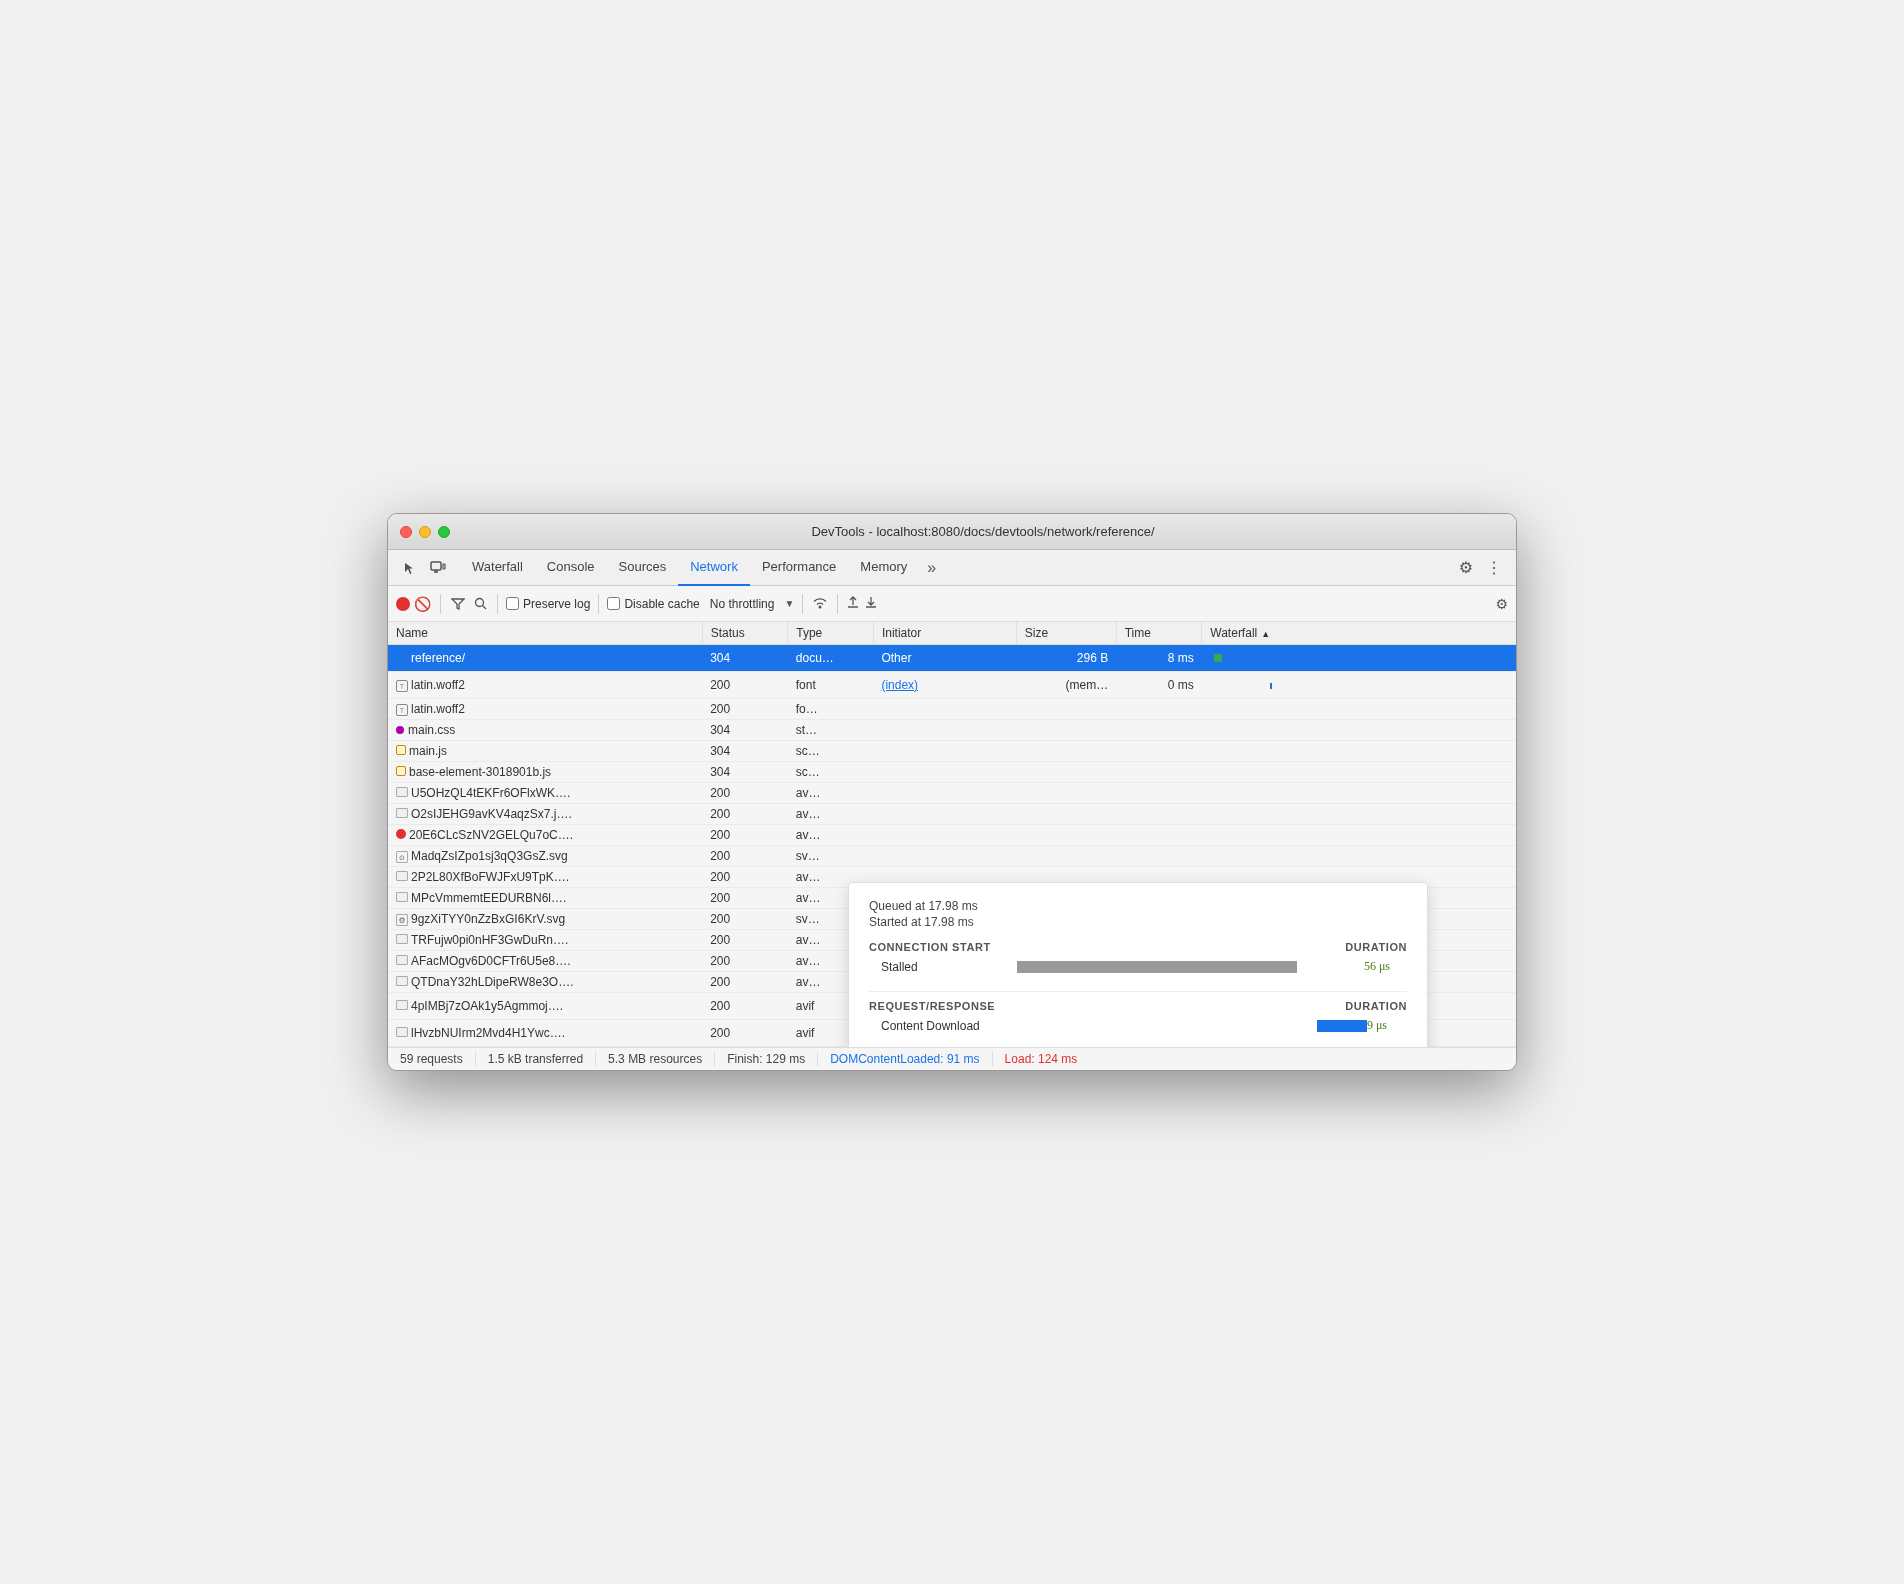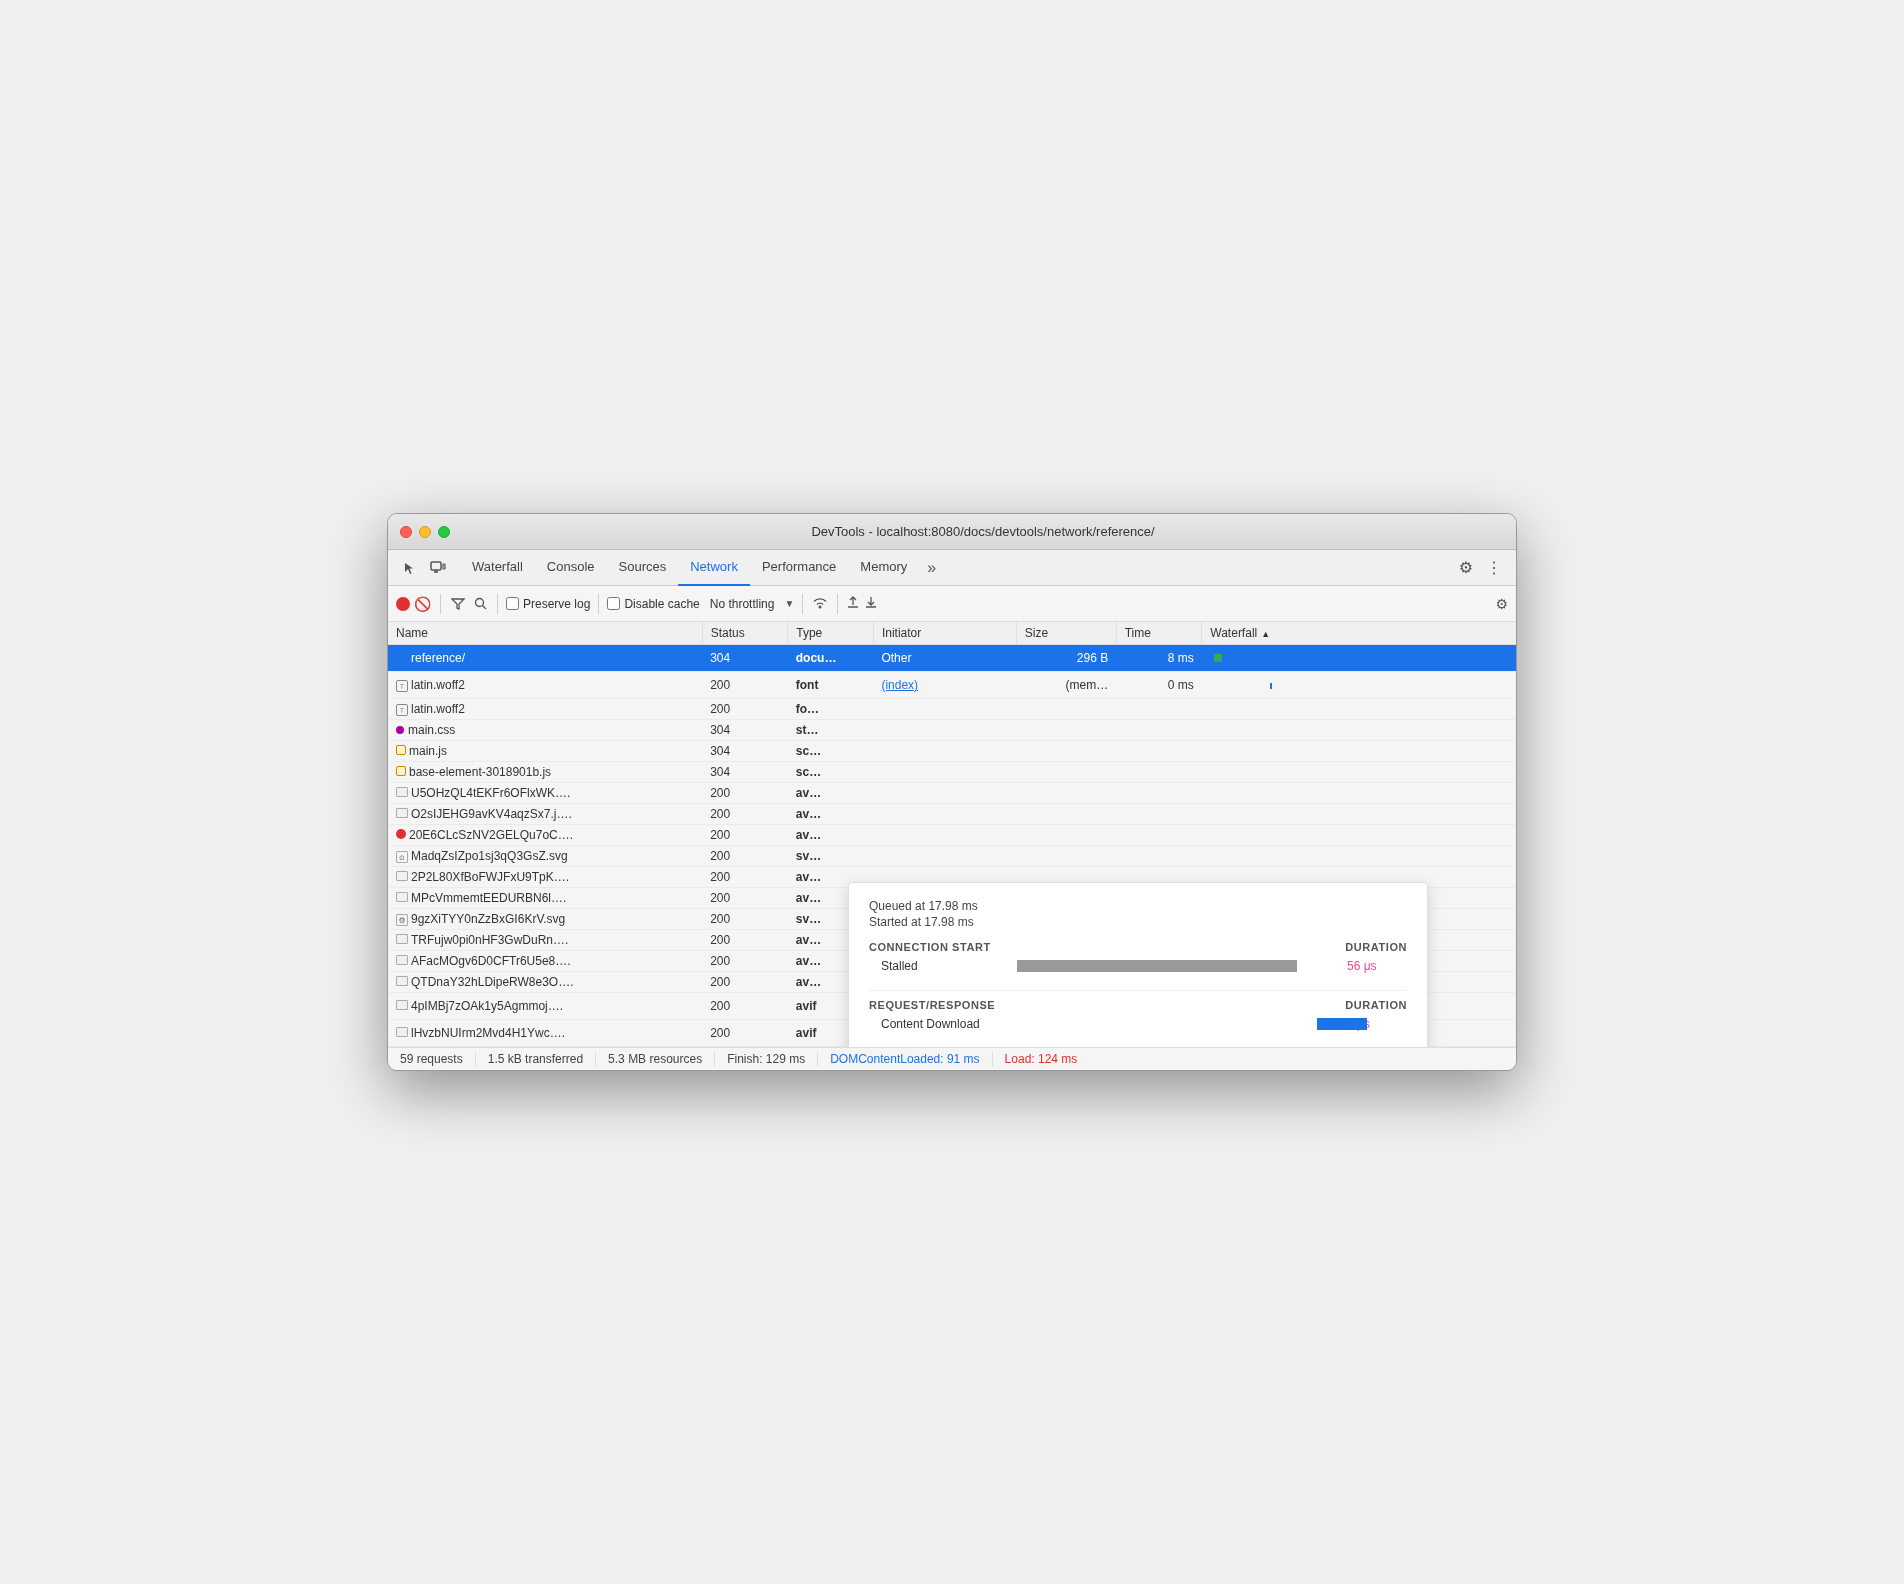--- a/index.html
+++ b/index.html
@@ -199,21 +199,21 @@
     .network-table tbody td {
       padding: 3px 8px;
       color: #333;
       white-space: nowrap;
       overflow: hidden;
       text-overflow: ellipsis;
       max-width: 200px;
     }
     .col-name { width: 220px; }
     .col-status { width: 60px; }
-    .col-type { width: 60px; font-weight: bold; }
+    .col-type { width: 60px; }
     .col-initiator { width: 100px; }
     .col-size { width: 70px; text-align: right; }
     .col-time { width: 60px; text-align: right; }
     .col-waterfall { width: 220px; }
     .status-304 { color: #888; }
     .selected .status-304, .selected .status-200 { color: white; }
     .initiator-link { color: #1a73e8; text-decoration: underline; cursor: pointer; }
     
     .waterfall-cell { position: relative; }
     
@@ -268,22 +268,23 @@
       background: #999;
       width: 280px;
     }
     .timing-bar-download {
       background: #1a73e8;
       width: 50px;
       left: 300px;
     }
     .timing-row-value {
       width: 60px;
-      text-align: left;
-      color: #ec4899;
+      text-align: center;
+      color: #4d7c0f;
+      font-family: Liberation Serif, serif;
     }
     .timing-total-row {
       display: flex;
       justify-content: space-between;
       border-top: 1px solid #eee;
       padding-top: 8px;
       margin-top: 4px;
     }
     .timing-explanation-link {
       color: #1a73e8;

